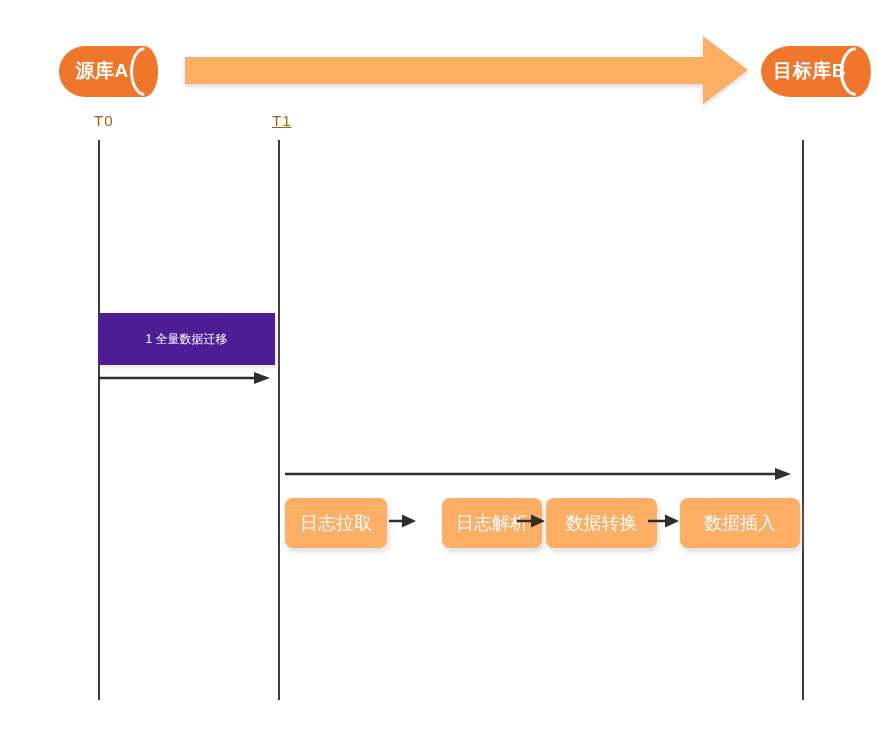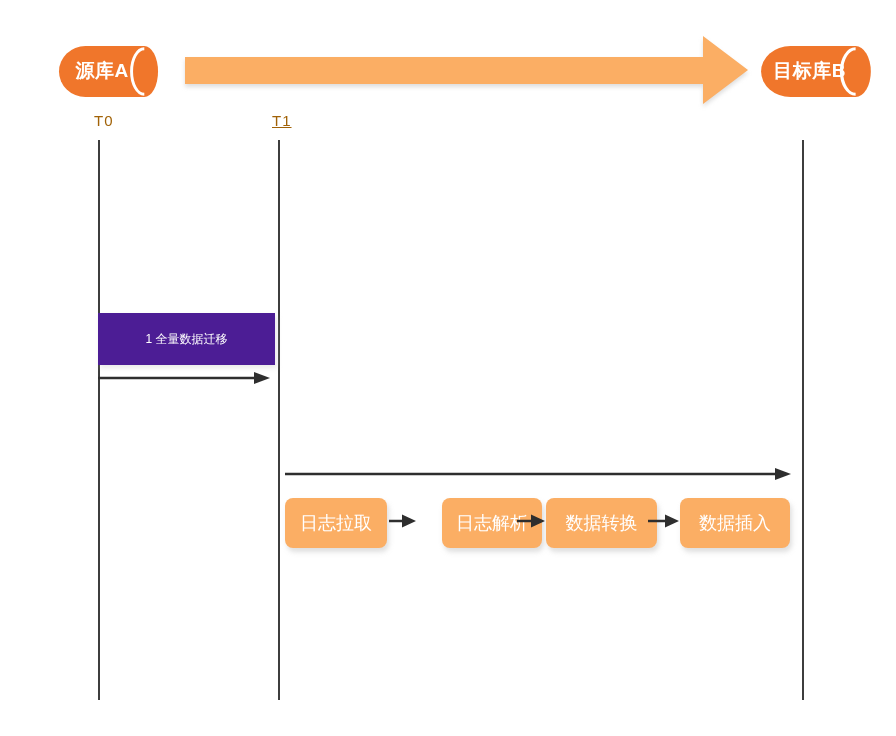--- a/index.html
+++ b/index.html
@@ -116,17 +116,17 @@
   </svg>
 
   <div class="abs step-box" style="left:546px;width:111px;">
     <span>数据转换</span>
   </div>
   <svg class="abs black-arrow" style="left:648px;top:513px;" width="31" height="16" viewBox="0 0 31 16">
     <line x1="0" y1="8" x2="18" y2="8" stroke="#2e2e2e"></line>
     <polygon points="17,1.5 31,8 17,14.5" fill="#2e2e2e"></polygon>
   </svg>
 
-  <div class="abs step-box" style="left:680px;width:110px;">
+  <div class="abs step-box" style="left:680px;width:120px;">
     <span>数据插入</span>
   </div>
 
 </div>
 
 </body></html>

